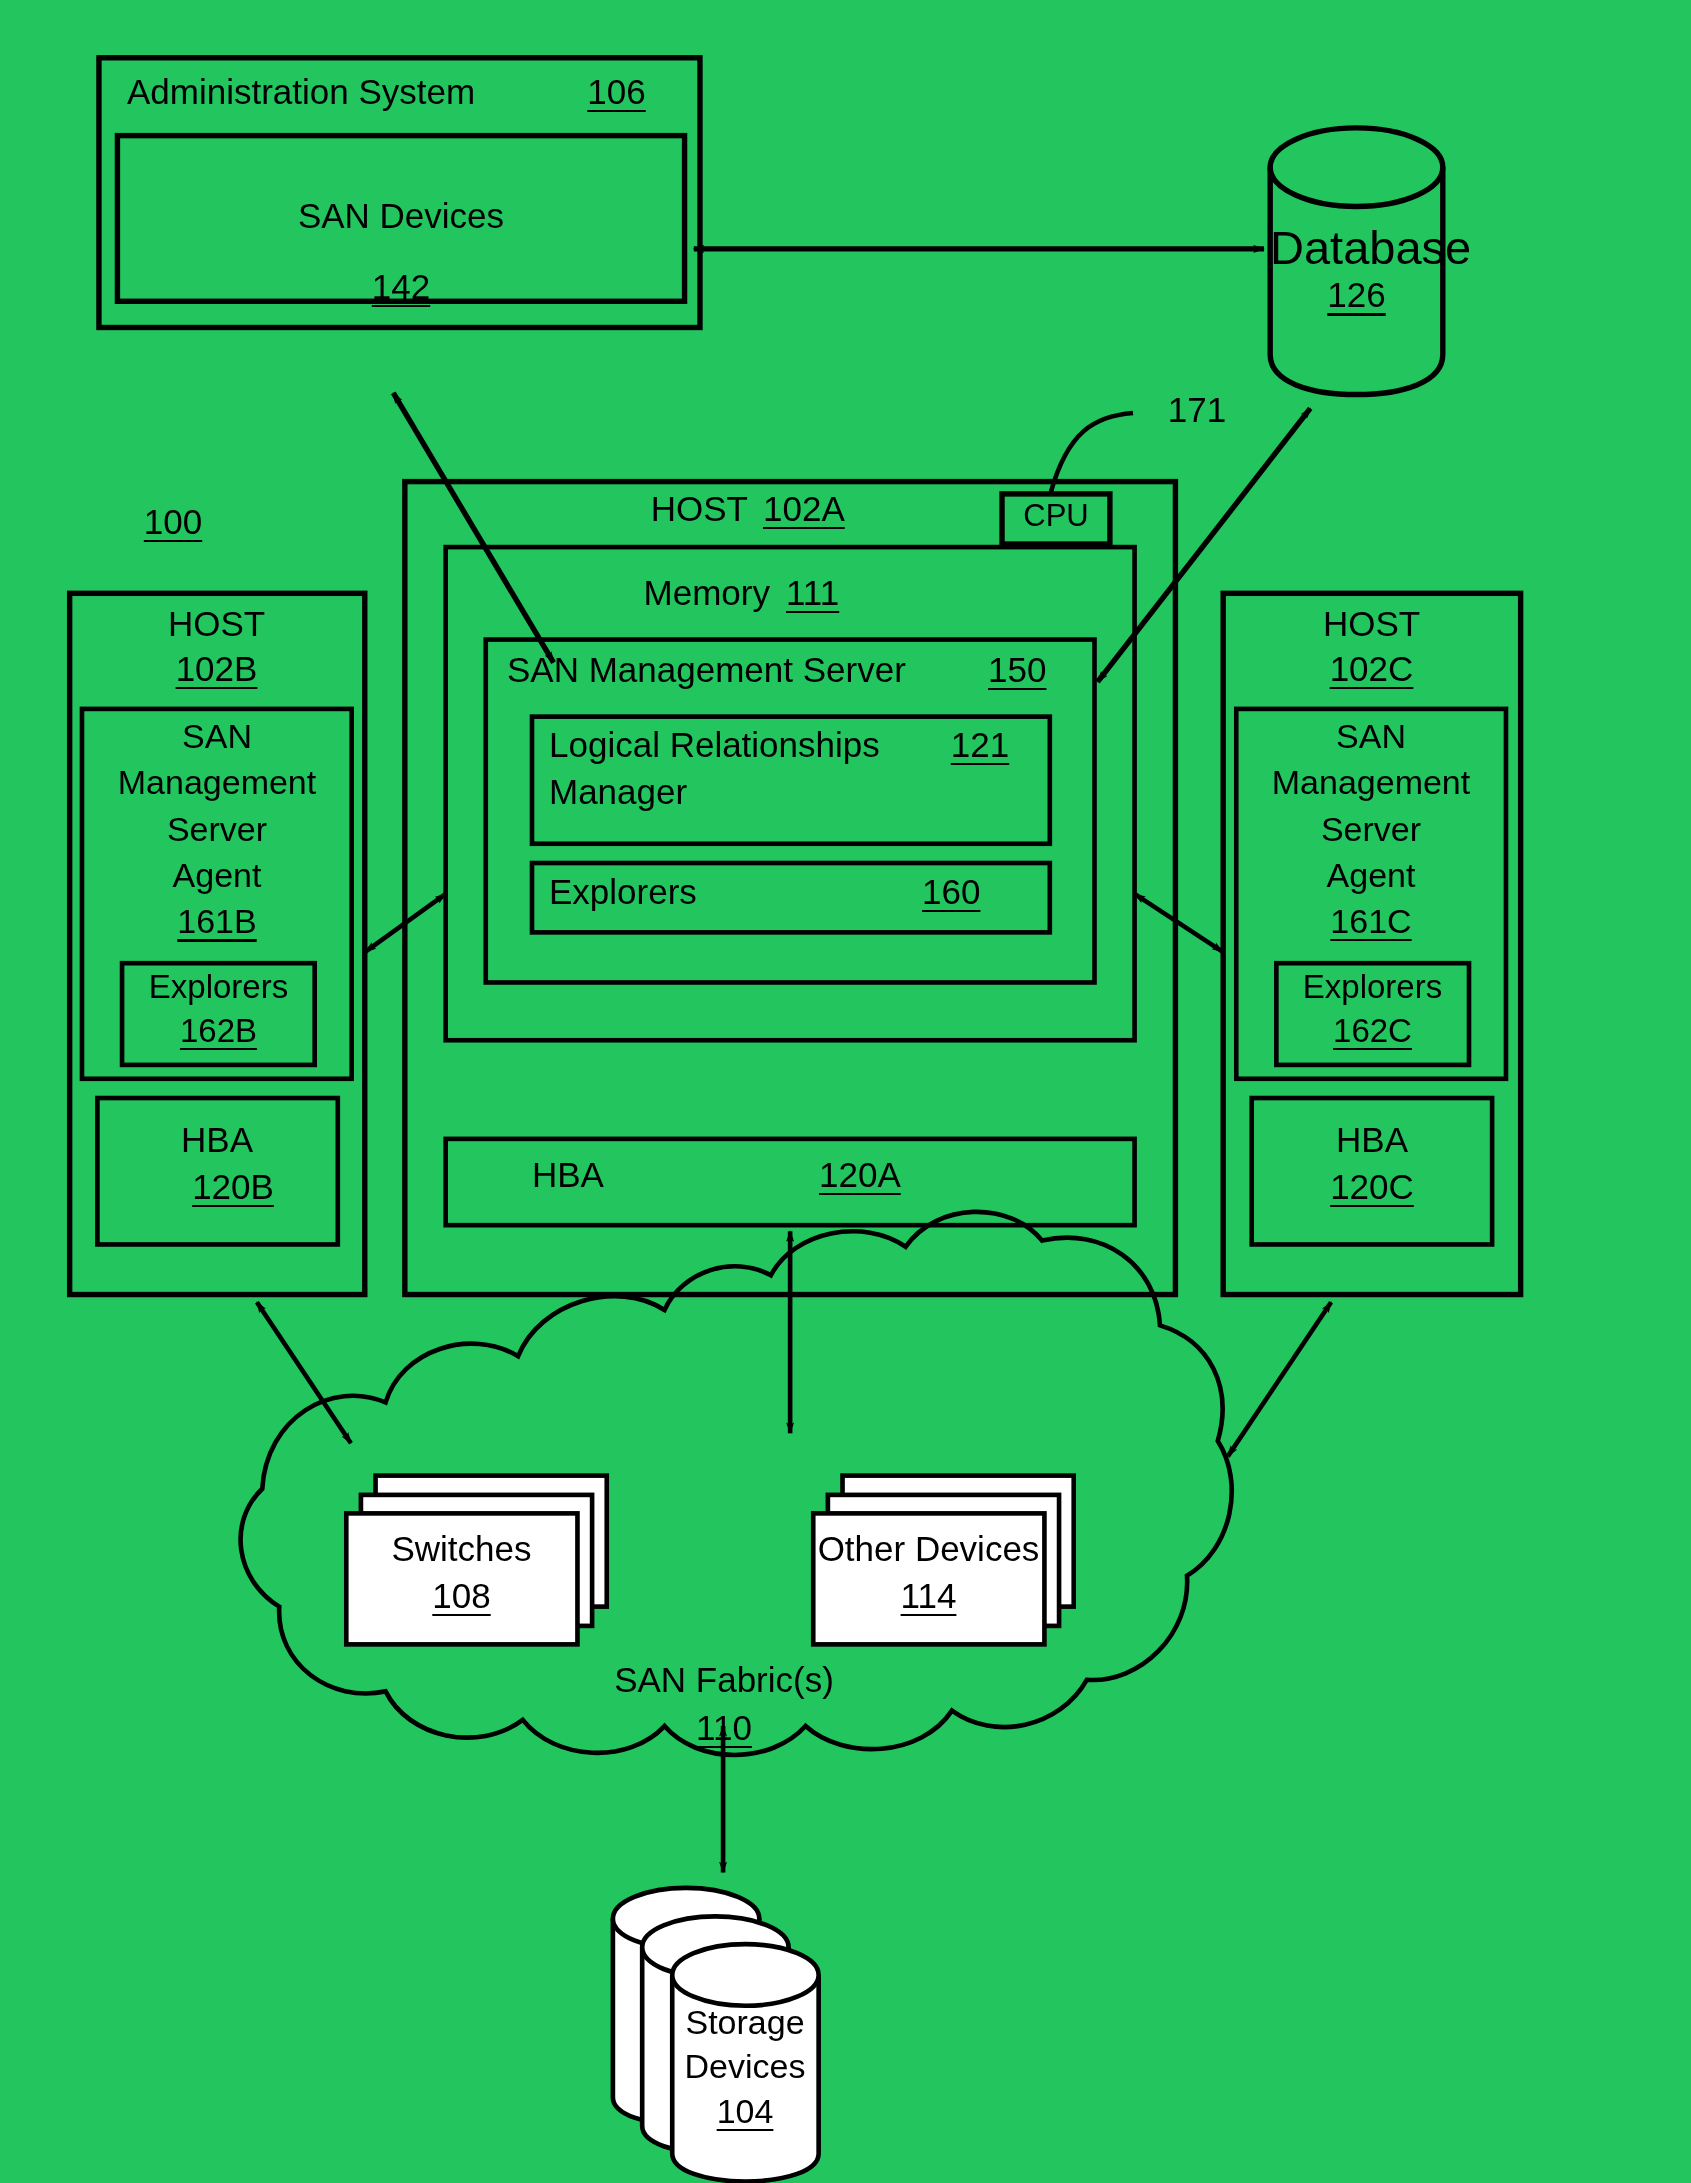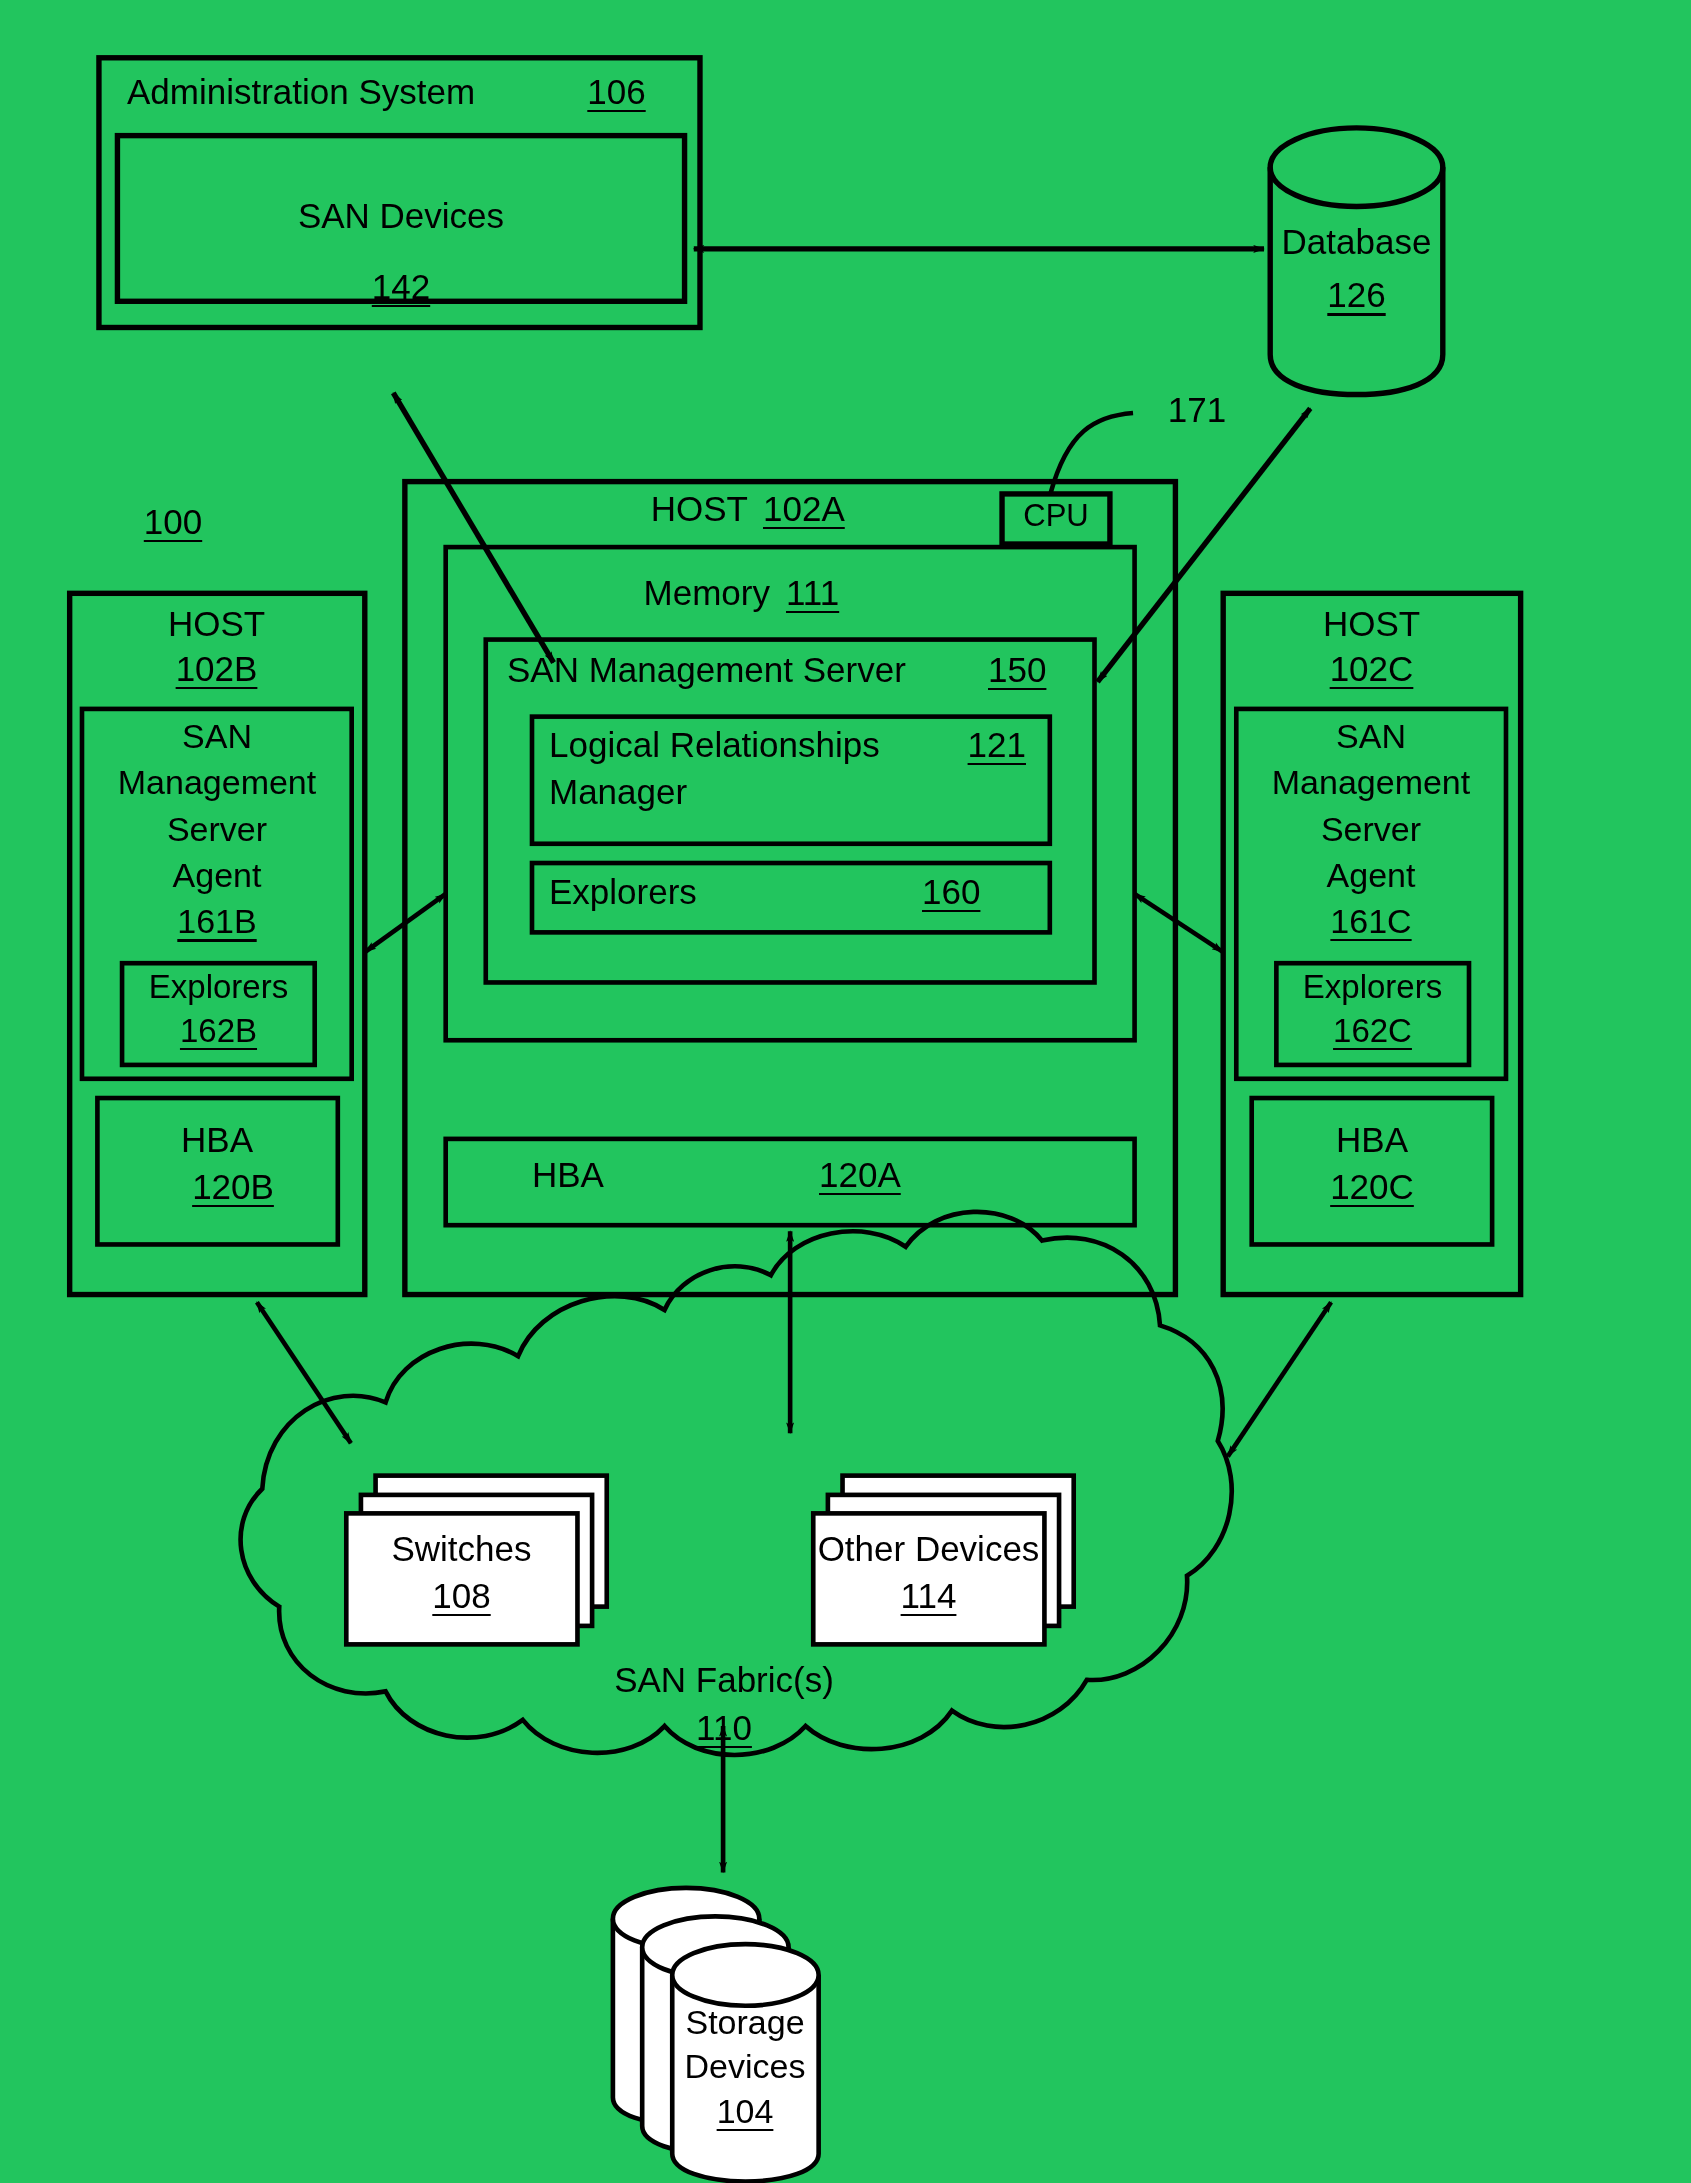--- a/index.html
+++ b/index.html
@@ -138,38 +138,38 @@
       <ellipse cx="967" cy="2563" rx="95" ry="40" stroke-width="6" fill="#fff"></ellipse>
     </g>
   </svg>
 
   <div class="lbl" style="left:127px; top:73px; width:339px; font-size:35px; text-align:left;">Administration System</div>
   <div class="lbl ref" style="left:574px; top:73px; width:85px; font-size:35px;">106</div>
 
   <div class="lbl" style="left:156px; top:197px; width:490px; font-size:35px;">SAN Devices</div>
   <div class="lbl ref" style="left:156px; top:268px; width:490px; font-size:35px;">142</div>
 
-  <div class="lbl" style="left:1270px; top:223px; width:173px; font-size:35px;">Database</div>
+  <div class="lbl" style="left:1270px; top:223px; width:173px; font-size:47px;">Database</div>
   <div class="lbl ref" style="left:1270px; top:276px; width:173px; font-size:35px;text-decoration:underline;">126</div>
 
   <div class="lbl ref" style="left:127px; top:503px; width:92px; font-size:35px;">100</div>
   <div class="lbl" style="left:1151px; top:391px; width:92px; font-size:35px;">171</div>
 
   <div class="lbl" style="left:609px; top:490px; width:139px; font-size:35px; text-align:right;">HOST</div>
   <div class="lbl ref" style="left:763px; top:490px; width:116px; font-size:35px; text-align:left;">102A</div>
   <div class="lbl" style="left:1002px; top:499px; width:108px; font-size:31px;">CPU</div>
 
   <div class="lbl" style="left:570px; top:574px; width:200px; font-size:35px; text-align:right;">Memory</div>
   <div class="lbl ref" style="left:786px; top:574px; width:92px; font-size:35px; text-align:left;">111</div>
 
   <div class="lbl" style="left:507px; top:651px; width:493px; font-size:35px; text-align:left;">SAN Management Server</div>
   <div class="lbl ref" style="left:988px; top:651px; width:92px; font-size:35px; text-align:left;">150</div>
 
   <div class="lbl" style="left:549px; top:726px; width:385px; font-size:35px; text-align:left;">Logical Relationships</div>
-  <div class="lbl ref" style="left:934px; top:726px; width:92px; font-size:35px; text-align:right;">121</div>
+  <div class="lbl ref" style="left:934px; top:726px; width:92px; font-size:35px; text-align:center;">121</div>
   <div class="lbl" style="left:549px; top:773px; width:385px; font-size:35px; text-align:left;">Manager</div>
 
   <div class="lbl" style="left:549px; top:873px; width:308px; font-size:35px; text-align:left;">Explorers</div>
   <div class="lbl ref" style="left:922px; top:873px; width:99px; font-size:35px; text-align:left;">160</div>
 
   <div class="lbl" style="left:532px; top:1156px; width:139px; font-size:35px; text-align:left;">HBA</div>
   <div class="lbl ref" style="left:819px; top:1156px; width:123px; font-size:35px; text-align:left;">120A</div>
 
   <div class="lbl" style="left:69px; top:605px; width:295px; font-size:35px;">HOST</div>
   <div class="lbl ref" style="left:69px; top:650px; width:295px; font-size:35px;">102B</div>

